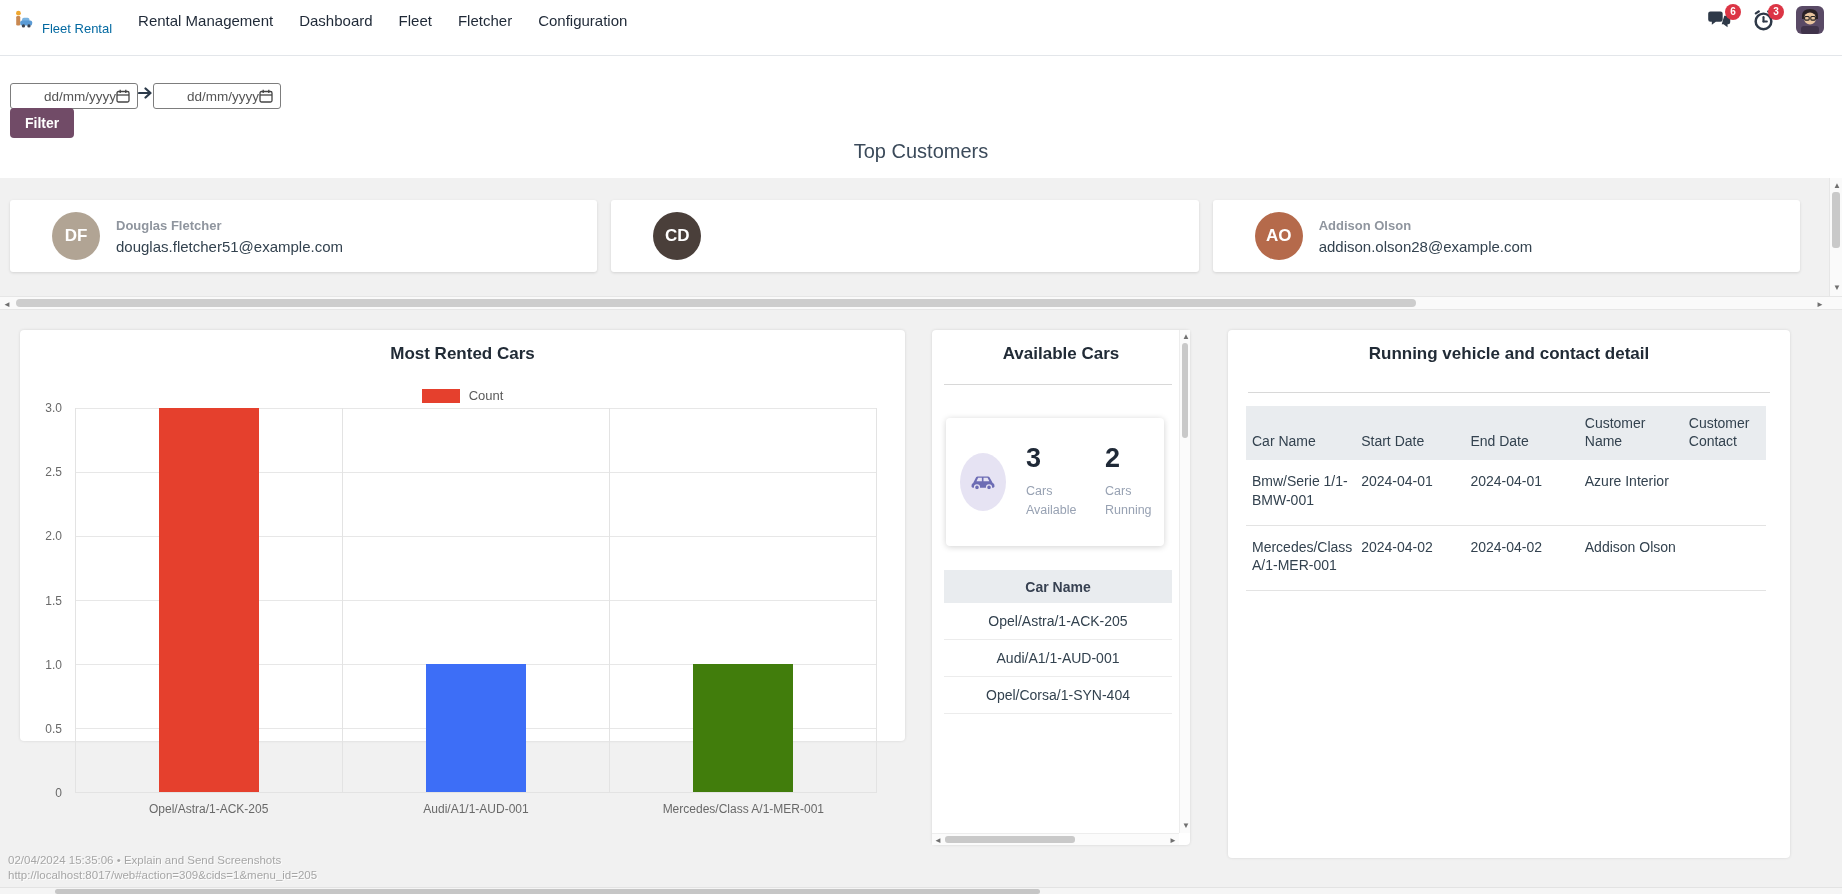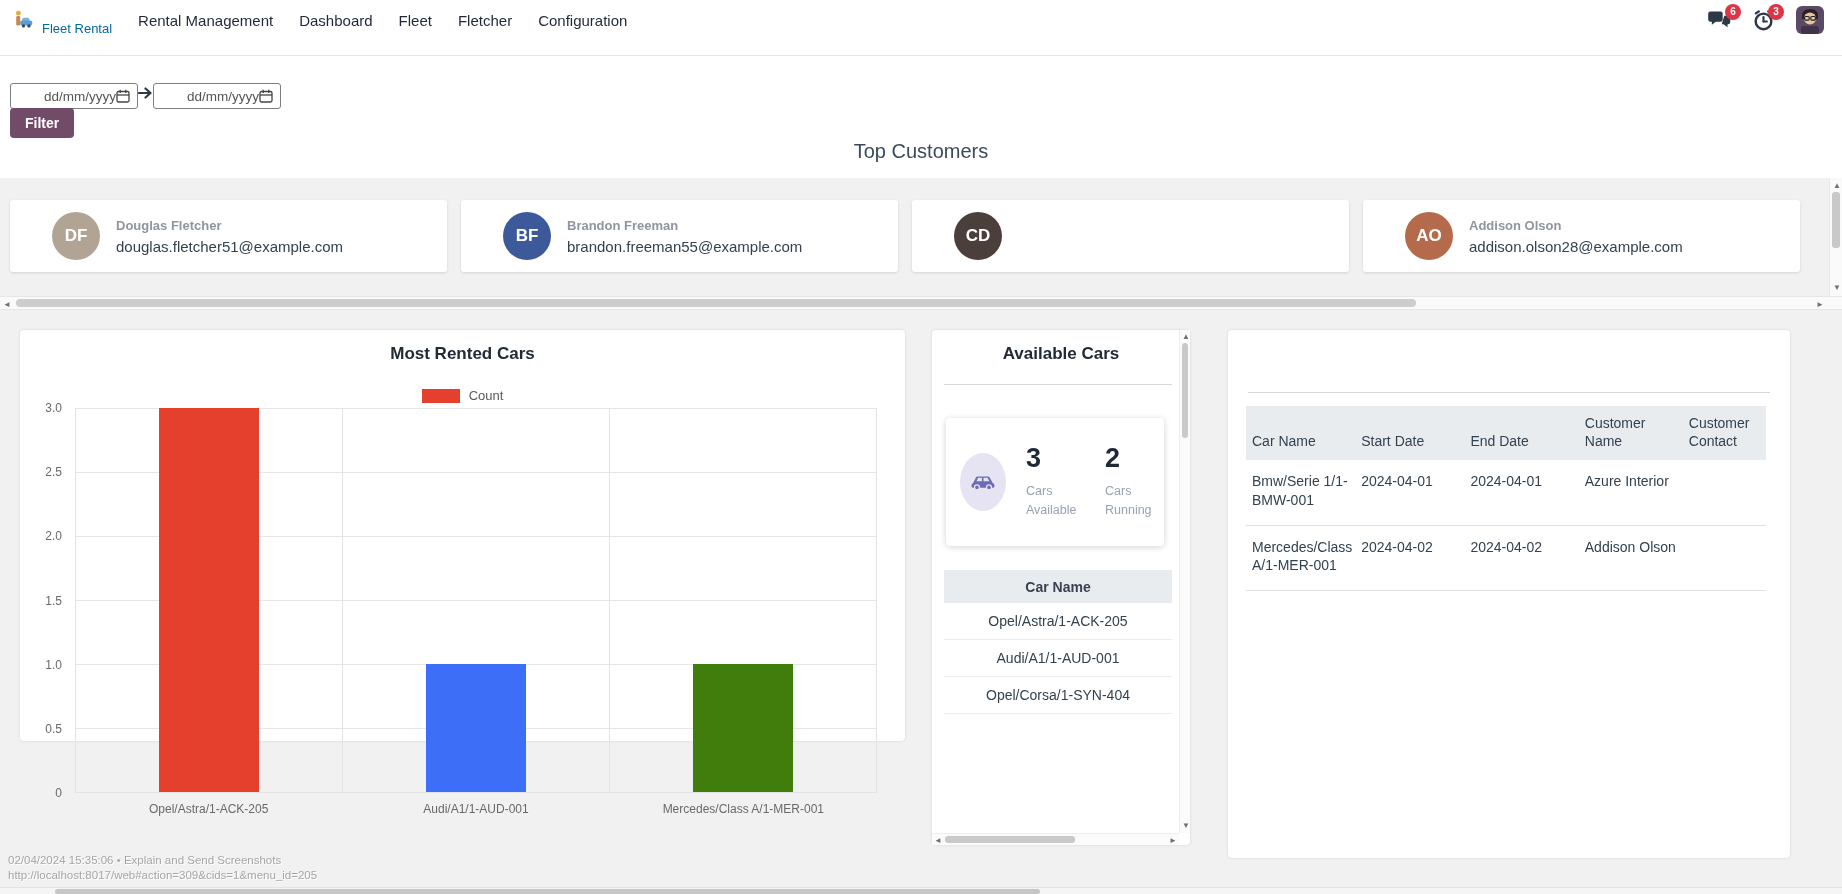--- a/index.html
+++ b/index.html
@@ -224,27 +224,20 @@
   <section class="cust-strip">
     <div id="customer-cards">
         <div class="cust-card">
           <span class="cust-avatar" style="background: rgb(177, 164, 148);">DF</span>
           <div class="cust-info">
             <div class="cust-name">Douglas Fletcher</div>
             <div class="cust-email">douglas.fletcher51@example.com</div>
           </div>
         </div>
         <div class="cust-card">
-          <span class="cust-avatar" style="background: rgb(60, 90, 153);">BF</span>
-          <div class="cust-info">
-            <div class="cust-name">Brandon Freeman</div>
-            <div class="cust-email">brandon.freeman55@example.com</div>
-          </div>
-        </div>
-        <div class="cust-card">
           <span class="cust-avatar" style="background: rgb(74, 63, 58);">CD</span>
         </div>
         <div class="cust-card">
           <span class="cust-avatar" style="background: rgb(181, 106, 75);">AO</span>
           <div class="cust-info">
             <div class="cust-name">Addison Olson</div>
             <div class="cust-email">addison.olson28@example.com</div>
           </div>
         </div>
       </div>
@@ -334,20 +327,21 @@
       <span class="scroll-arrow" style="left:2px;bottom:1px">▼</span>
     </div>
     <div class="h-scroll-panel">
       <span class="scroll-arrow" style="left:2px;top:1px">◄</span>
       <div class="thumb"></div>
       <span class="scroll-arrow" style="right:2px;top:1px">►</span>
     </div>
   </section>
 
   <section class="panel" id="running-panel">
+    <h3 class="panel-title">Running vehicle and contact detail</h3>
     <div class="run-hr"></div>
     <table class="run-table">
       <thead>
           <tr id="run-head-row">
             <th>Car Name</th>
             <th>Start Date</th>
             <th>End Date</th>
             <th>Customer Name</th>
             <th>Customer Contact</th>
           </tr>

